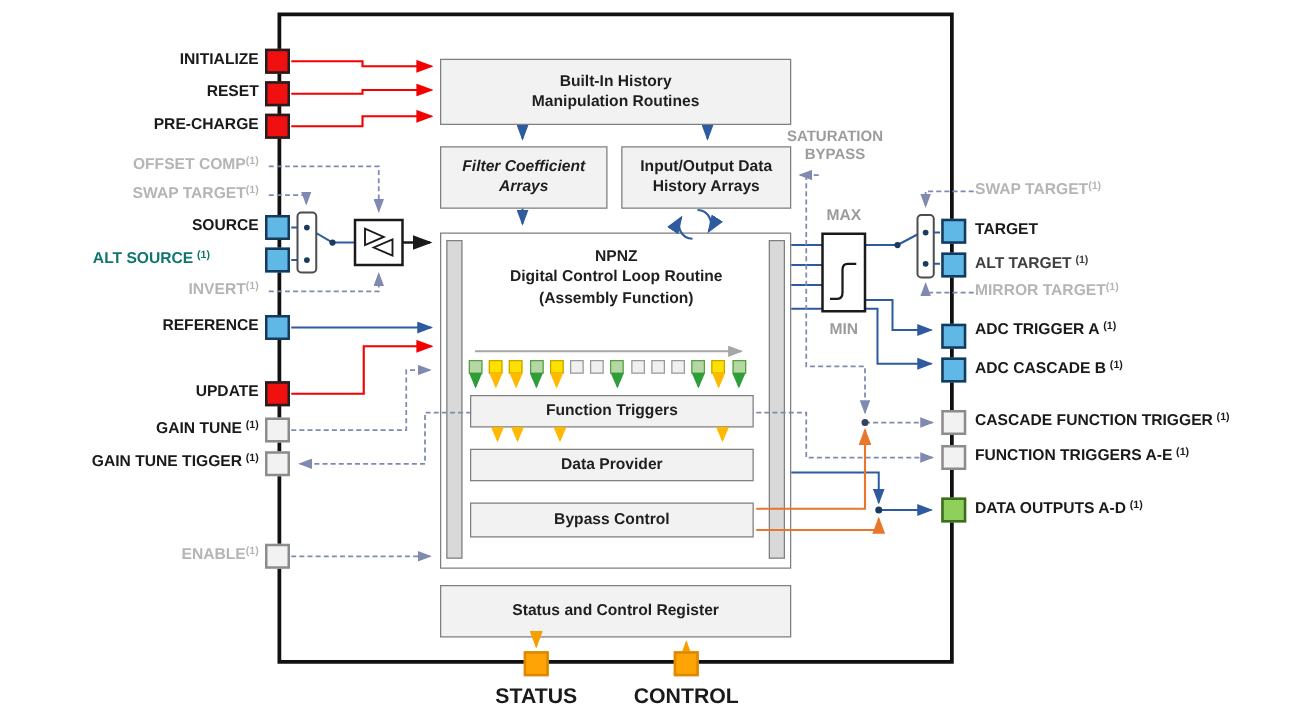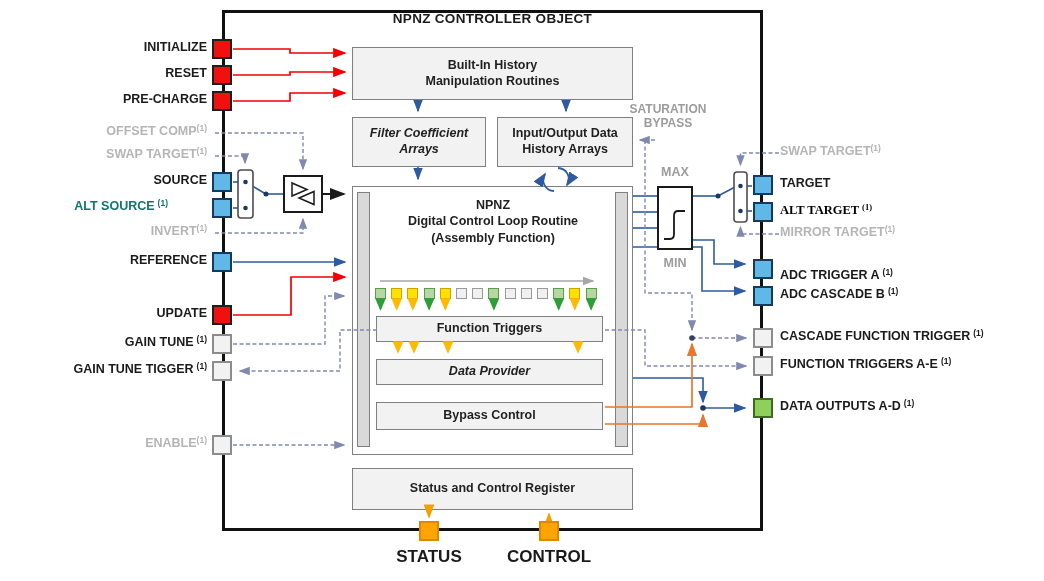--- a/index.html
+++ b/index.html
@@ -32,39 +32,38 @@
   .blabel{position:absolute;font-size:17px;font-weight:bold;color:#1a1a1a;
           text-align:center;z-index:6;white-space:nowrap;}
 </style>
 </head>
 <body>
 
 <div class="stage">
 
   <div class="outer-box"></div>
 
-  <div class="title">NPNZ CONTROLLER OBJECT</div>
 
   <div class="gbox" style="left:352px;top:47px;width:281px;height:53px;">Built-In History
 Manipulation Routines</div>
   <div class="gbox" style="left:352px;top:117px;width:134px;height:50px;font-style:italic;">Filter Coefficient
 Arrays</div>
   <div class="gbox" style="left:497px;top:117px;width:136px;height:50px;">Input/Output Data
 History Arrays</div>
 
   <div class="routine">
     <div class="rail left"></div>
     <div class="rail right"></div>
     <div class="routine-title">NPNZ
 Digital Control Loop Routine
 (Assembly Function)</div>
   </div>
 
   <div class="gbox" style="left:376px;top:316px;width:227px;height:26px;z-index:3;">Function Triggers</div>
-  <div class="gbox" style="left:376px;top:359px;width:227px;height:26px;z-index:3;font-style:italic;">Data Provider</div>
+  <div class="gbox" style="left:376px;top:359px;width:227px;height:26px;z-index:3;">Data Provider</div>
   <div class="gbox" style="left:376px;top:402px;width:227px;height:28px;z-index:3;">Bypass Control</div>
   <div class="gbox" style="left:352px;top:468px;width:281px;height:42px;">Status and Control Register</div>
 
   <div class="ann sat-bypass">SATURATION
 BYPASS</div>
   <div class="ann maxmin" style="left:655px;top:165px;">MAX</div>
   <div class="ann maxmin" style="left:655px;top:256px;">MIN</div>
 
   <svg id="wires" width="1044" height="581" viewBox="0 0 1044 581">
     <defs>
@@ -225,24 +224,24 @@
       <div class="port-square" style="left: 212px; top: 334px; background: rgb(242, 242, 242); border: 2px solid rgb(140, 140, 140);"></div>
       <div class="port-label side-left" style="top: 335px; right: 837px; width: 200px; color: rgb(26, 26, 26);"><span>GAIN TUNE</span><span class="sup" style="margin-left: 3px;">(1)</span></div>
       <div class="port-square" style="left: 212px; top: 361px; background: rgb(242, 242, 242); border: 2px solid rgb(140, 140, 140);"></div>
       <div class="port-label side-left" style="top: 362px; right: 837px; width: 200px; color: rgb(26, 26, 26);"><span>GAIN TUNE TIGGER</span><span class="sup" style="margin-left: 3px;">(1)</span></div>
       <div class="port-square" style="left: 212px; top: 435px; background: rgb(242, 242, 242); border: 2px solid rgb(140, 140, 140);"></div>
       <div class="port-label side-left" style="top: 436px; right: 837px; width: 200px; color: rgb(181, 181, 181);"><span>ENABLE</span><span class="sup">(1)</span></div>
       <div class="port-label" style="top: 144px; left: 780px; color: rgb(181, 181, 181);"><span>SWAP TARGET</span><span class="sup">(1)</span></div>
       <div class="port-square" style="left: 753px; top: 175px; background: rgb(95, 184, 230); border: 2px solid rgb(23, 57, 92);"></div>
       <div class="port-label" style="top: 176px; left: 780px; color: rgb(26, 26, 26);"><span>TARGET</span></div>
       <div class="port-square" style="left: 753px; top: 202px; background: rgb(95, 184, 230); border: 2px solid rgb(23, 57, 92);"></div>
-      <div class="port-label" style="top: 203px; left: 780px; color: #000000; font-family: Liberation Serif, serif;"><span>ALT TARGET</span><span class="sup" style="margin-left: 3px;">(1)</span></div>
+      <div class="port-label" style="top: 203px; left: 780px; color: #404040;"><span>ALT TARGET</span><span class="sup" style="margin-left: 3px;">(1)</span></div>
       <div class="port-label" style="top: 225px; left: 780px; color: rgb(181, 181, 181);"><span>MIRROR TARGET</span><span class="sup">(1)</span></div>
       <div class="port-square" style="left: 753px; top: 259px; background: rgb(95, 184, 230); border: 2px solid rgb(23, 57, 92);"></div>
-      <div class="port-label" style="top: 268px; left: 780px; color: rgb(26, 26, 26);"><span>ADC TRIGGER A</span><span class="sup" style="margin-left: 3px;">(1)</span></div>
+      <div class="port-label" style="top: 256px; left: 780px; color: rgb(26, 26, 26);"><span>ADC TRIGGER A</span><span class="sup" style="margin-left: 3px;">(1)</span></div>
       <div class="port-square" style="left: 753px; top: 286px; background: rgb(95, 184, 230); border: 2px solid rgb(23, 57, 92);"></div>
       <div class="port-label" style="top: 287px; left: 780px; color: rgb(26, 26, 26);"><span>ADC CASCADE B</span><span class="sup" style="margin-left: 3px;">(1)</span></div>
       <div class="port-square" style="left: 753px; top: 328px; background: rgb(242, 242, 242); border: 2px solid rgb(140, 140, 140);"></div>
       <div class="port-label" style="top: 329px; left: 780px; color: rgb(26, 26, 26);"><span>CASCADE FUNCTION TRIGGER</span><span class="sup" style="margin-left: 3px;">(1)</span></div>
       <div class="port-square" style="left: 753px; top: 356px; background: rgb(242, 242, 242); border: 2px solid rgb(140, 140, 140);"></div>
       <div class="port-label" style="top: 357px; left: 780px; color: rgb(26, 26, 26);"><span>FUNCTION TRIGGERS A-E</span><span class="sup" style="margin-left: 3px;">(1)</span></div>
       <div class="port-square" style="left: 753px; top: 398px; background: rgb(143, 208, 90); border: 2px solid rgb(61, 107, 31);"></div>
       <div class="port-label" style="top: 399px; left: 780px; color: rgb(26, 26, 26);"><span>DATA OUTPUTS A-D</span><span class="sup" style="margin-left: 3px;">(1)</span></div>
       <div class="port-square" style="left: 419px; top: 521px; background: rgb(255, 164, 5); border: 2px solid rgb(222, 135, 0);"></div>
       <div class="blabel" style="left: 384px; top: 547px; width: 90px;">STATUS</div>

